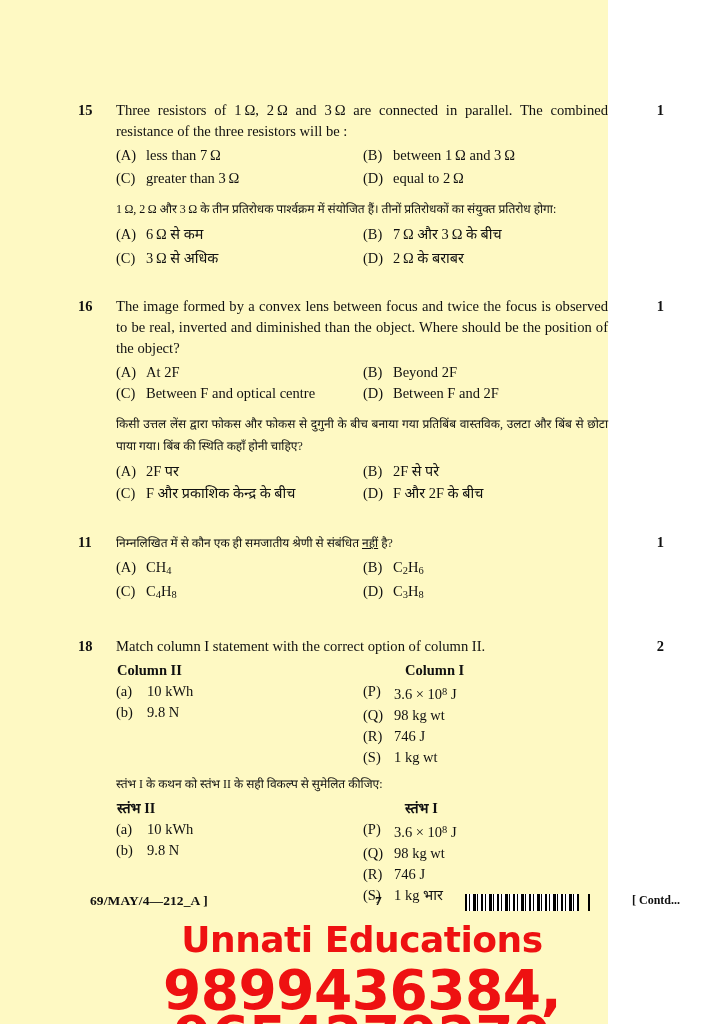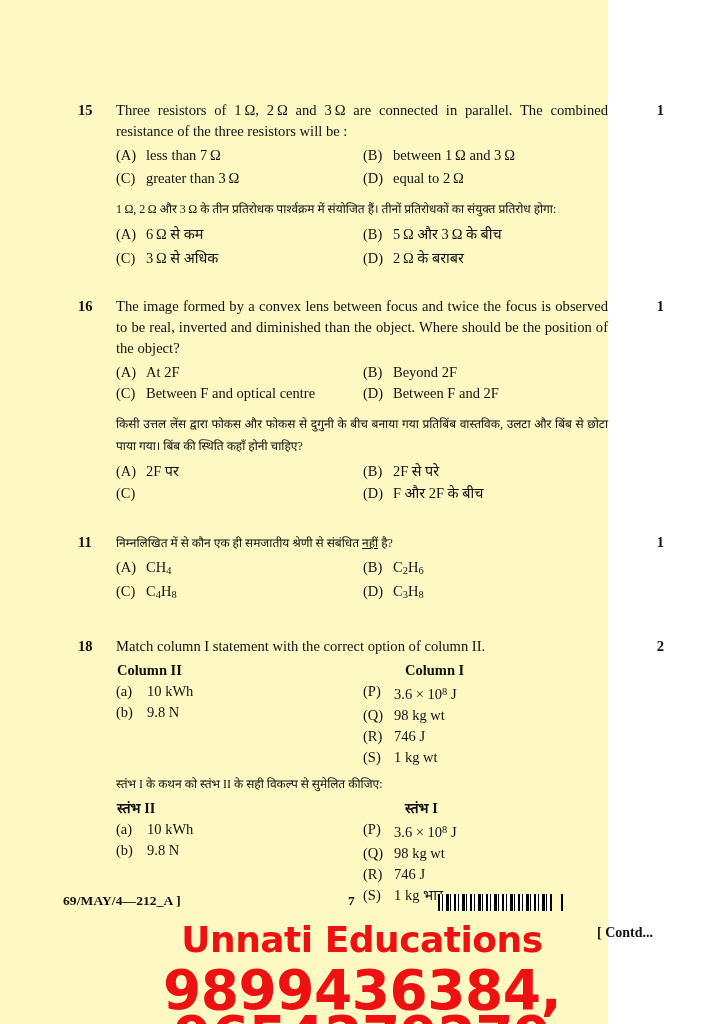--- a/index.html
+++ b/index.html
@@ -118,21 +118,21 @@
     line-height: 21px;
     white-space: nowrap;
   }
   .match .cell .lab { width: 31px; flex: none; }
   .match .col { display: flex; flex-direction: column; }
   .match .hdr-hi { font-size: 14.2px; }
 
   
   .footer {
     position: absolute;
-    left: 63px;
+    left: 90px;
     top: 893px;
     width: 590px;
     height: 22px;
   }
   .footer .code {
     position: absolute;
     left: 0; top: 0;
     font-weight: bold;
     font-size: 13.5px;
     letter-spacing: 0.1px;
@@ -140,22 +140,21 @@
   .footer .pageno {
     position: absolute;
     left: 285px; top: 0;
     font-weight: bold;
     font-size: 13.5px;
   }
   .footer .contd {
     position: absolute;
     right: 0; top: 0;
     font-weight: bold;
-    font-size: 14px;
-    margin-top: 32px;
+    font-size: 12px;
   }
   .barcode {
     position: absolute;
     left: 375px;
     top: 1px;
     width: 114px;
     height: 17px;
     background-image: repeating-linear-gradient(
       to right,
       #000 0px, #000 2px, #fff 2px, #fff 4px,
@@ -227,21 +226,21 @@
         </div>
         <div class="gap-md"></div>
         <div class="stem-hi hi-justify">1 Ω, 2 Ω और 3 Ω के तीन प्रतिरोधक पार्श्वक्रम में संयोजित हैं। तीनों प्रतिरोधकों का संयुक्त प्रतिरोध होगा:</div>
         <div class="opts">
           <div class="opt hi">
             <span class="lab">(A)</span>
             <span class="val">6 Ω से कम</span>
           </div>
           <div class="opt hi">
             <span class="lab">(B)</span>
-            <span class="val">5 Ω और 3 Ω के बीच</span>
+            <span class="val">7 Ω और 3 Ω के बीच</span>
           </div>
           <div class="opt hi">
             <span class="lab">(C)</span>
             <span class="val">3 Ω से अधिक</span>
           </div>
           <div class="opt hi">
             <span class="lab">(D)</span>
             <span class="val">2 Ω के बराबर</span>
           </div>
         </div>
@@ -279,20 +278,21 @@
           <div class="opt hi">
             <span class="lab">(A)</span>
             <span class="val">2F पर</span>
           </div>
           <div class="opt hi">
             <span class="lab">(B)</span>
             <span class="val">2F से परे</span>
           </div>
           <div class="opt hi">
             <span class="lab">(C)</span>
+            <span class="val">F और प्रकाशिक केन्द्र के बीच</span>
           </div>
           <div class="opt hi">
             <span class="lab">(D)</span>
             <span class="val">F और 2F के बीच</span>
           </div>
         </div>
       </div>
     </div>
 
     <div style="height:12px"></div>

